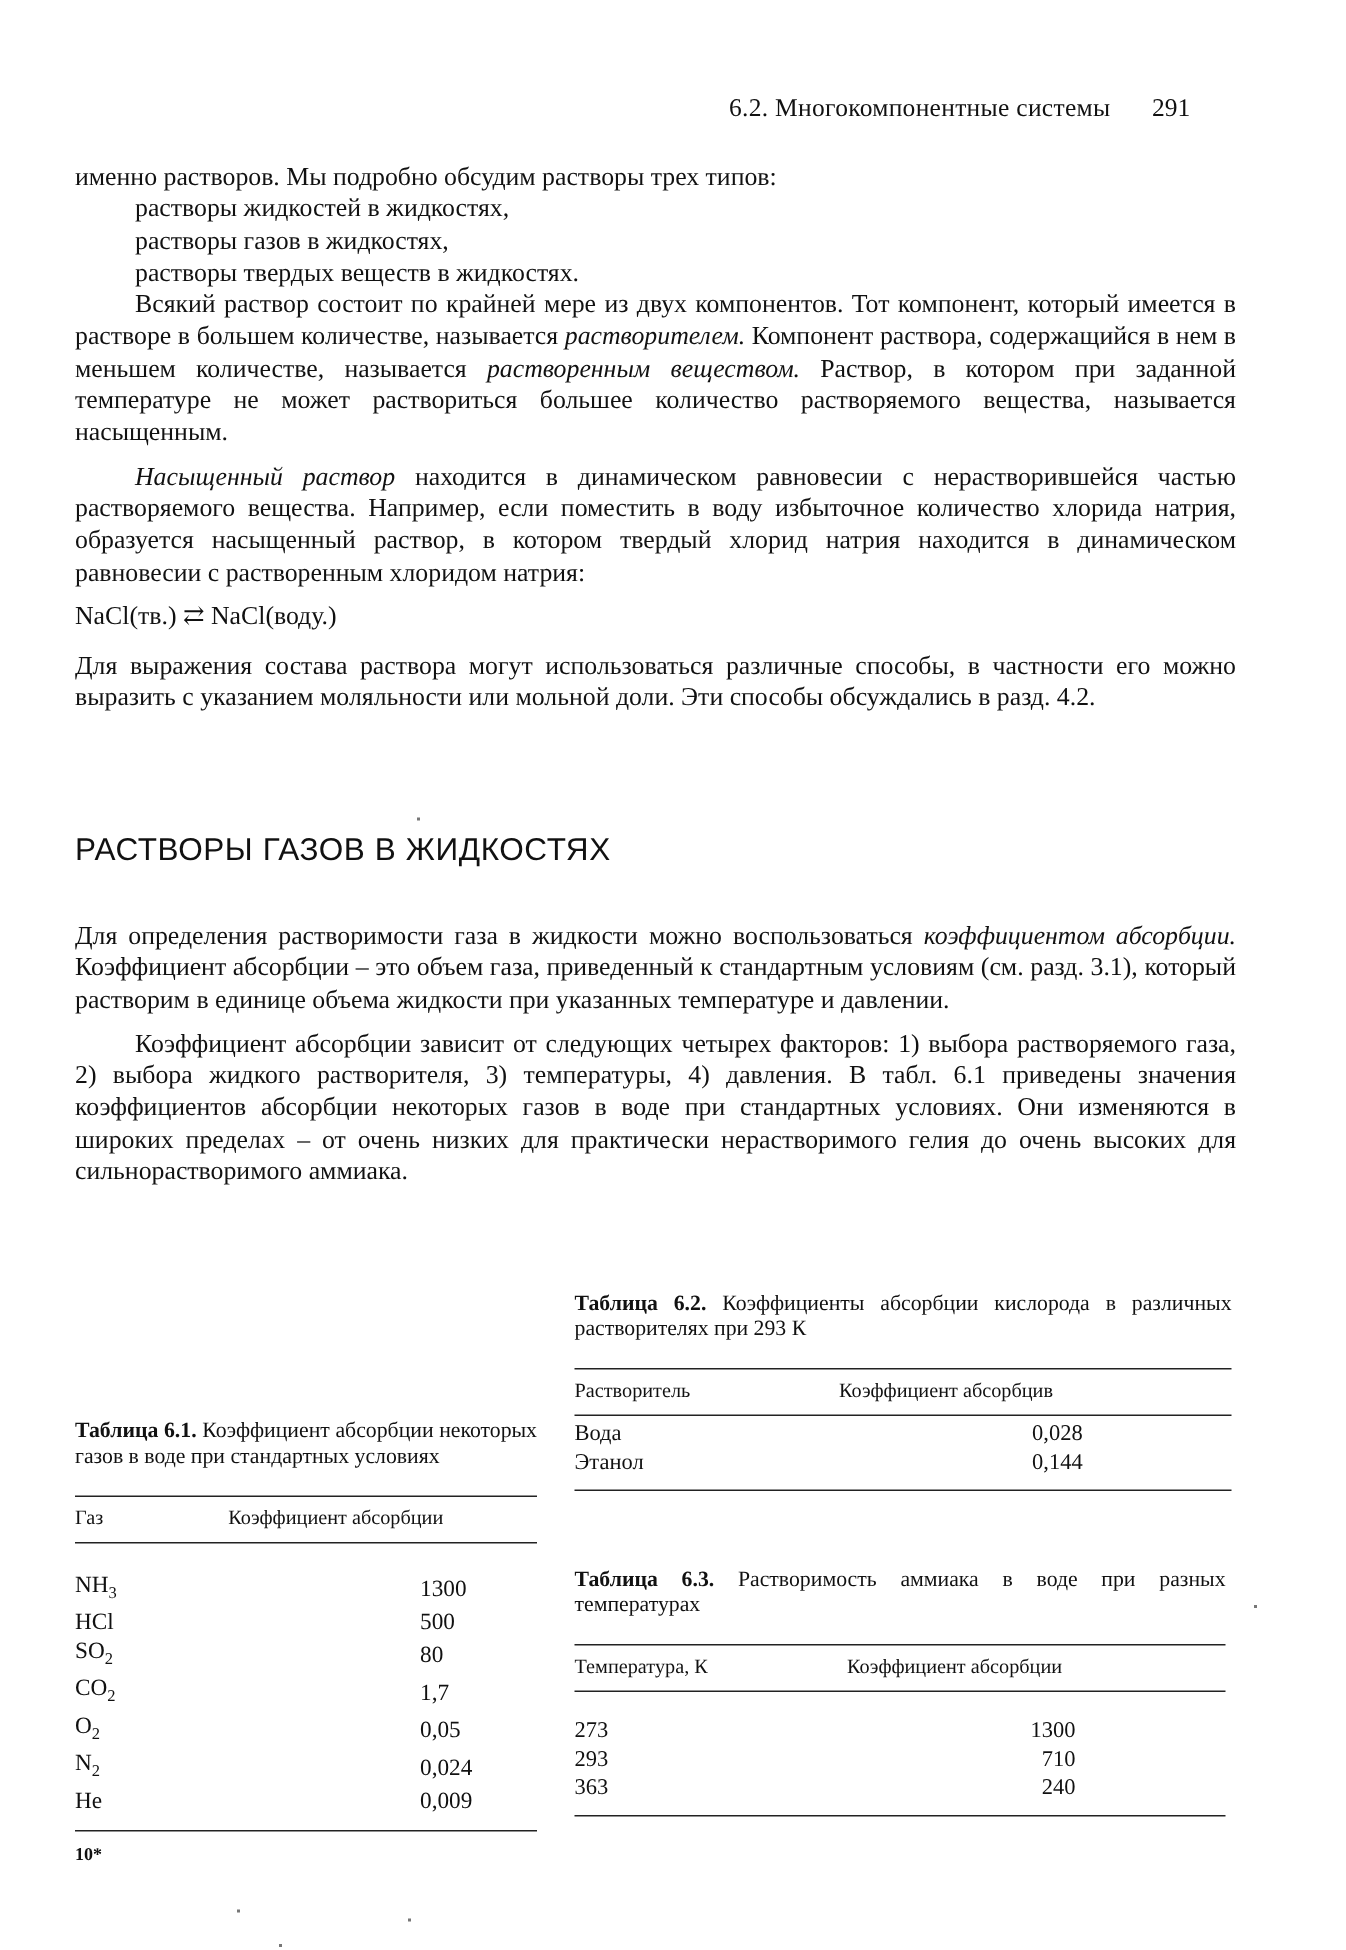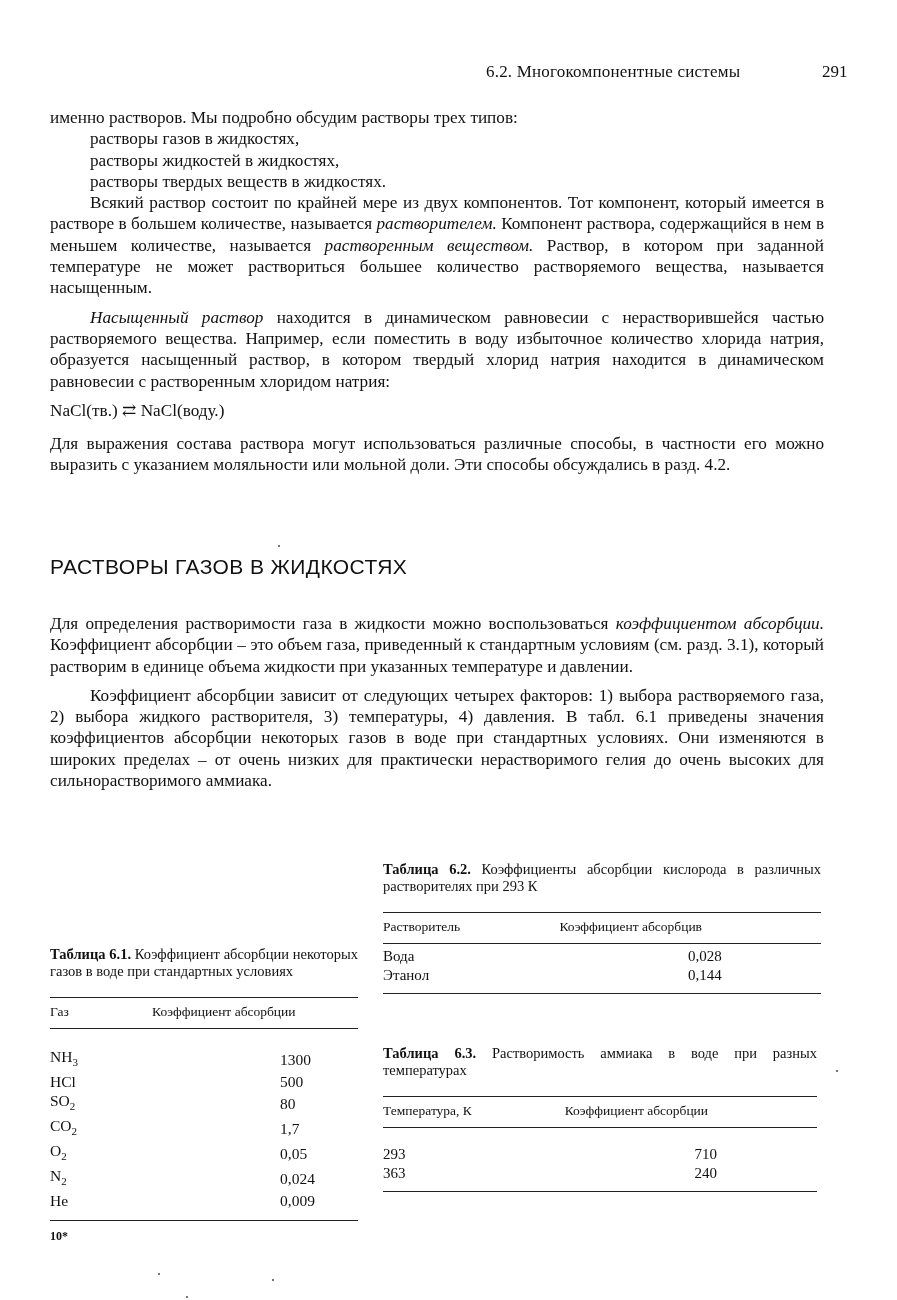--- a/index.html
+++ b/index.html
@@ -1,20 +1,20 @@
 <!DOCTYPE html>
 <html><head>
 <meta charset="utf-8">
 <style>
   html, body { margin: 0; padding: 0; background: #ffffff; }
   body { width: 897px; height: 1300px; position: relative; overflow: hidden;
          font-family: "Liberation Serif", "DejaVu Serif", serif; color: #111; }
   .abs { position: absolute; }
   .running-head { left: 486px; top: 62px; font-size: 17px; letter-spacing: 0.2px; }
-  .page-num { left: 822px; top: 62px; font-size: 17px; }
+  .page-num { left: 768px; top: 62px; font-size: 17px; }
   .body-text { left: 50px; width: 774px; font-size: 17.2px; line-height: 21.3px; }
   .p { margin: 0; text-align: justify; }
   .indent { text-indent: 40px; }
   .list-item { margin: 0 0 0 40px; }
   .formula { margin: 8px 0 12px 0; }
   em { font-style: italic; }
   .section-head { left: 50px; top: 555px; font-family: "Liberation Sans", "DejaVu Sans", sans-serif;
                   font-size: 21px; letter-spacing: 0.4px; }
   .caption { font-size: 14.5px; line-height: 17px; margin: 0; text-align: justify; }
   .caption b { font-weight: bold; }
@@ -27,22 +27,22 @@
   .speck { position: absolute; width: 2px; height: 2px; background: #777; }
 </style>
 </head>
 <body>
 
 <div class="abs running-head">6.2. Многокомпонентные системы</div>
 <div class="abs page-num">291</div>
 
 <div class="abs body-text" style="top:107px;">
   <p class="p">именно растворов. Мы подробно обсудим растворы трех типов:</p>
+  <p class="list-item">растворы жидкостей в жидкостях,</p>
   <p class="list-item">растворы газов в жидкостях,</p>
-  <p class="list-item">растворы жидкостей в жидкостях,</p>
   <p class="list-item">растворы твердых веществ в жидкостях.</p>
   <p class="p indent"><span>Всякий раствор состоит по крайней мере из двух компонентов. Тот компонент, который имеется в растворе в большем количестве, называется </span><em>растворителем.</em><span> Компонент раствора, содержащийся в нем в меньшем количестве, называется </span><em>растворенным веществом.</em><span> Раствор, в котором при заданной температуре не может раствориться большее количество растворяемого вещества, называется насыщенным.</span></p>
   <p class="p indent" style="margin-top:8px;"><em>Насыщенный раствор</em><span> находится в динамическом равновесии с нерастворившейся частью растворяемого вещества. Например, если поместить в воду избыточное количество хлорида натрия, образуется насыщенный раствор, в котором твердый хлорид натрия находится в динамическом равновесии с растворенным хлоридом натрия:</span></p>
   <p class="p formula">NaCl(тв.) ⇄ NaCl(воду.)</p>
   <p class="p">Для выражения состава раствора могут использоваться различные способы, в частности его можно выразить с указанием моляльности или мольной доли. Эти способы обсуждались в разд. 4.2.</p>
 </div>
 
 <div class="abs section-head">РАСТВОРЫ ГАЗОВ В ЖИДКОСТЯХ</div>
 
 <div class="abs body-text" style="top:613px;">
@@ -132,20 +132,24 @@
       <tr>
         <th>Температура, К</th>
         <th style="padding-left:40px;">Коэффициент абсорбции</th>
       </tr>
     </thead>
   </table>
   <div class="tbl-rule"></div>
   <table style="margin-top:17px;">
     <tbody id="t63body">
         <tr>
+          <td style="width:250px;">273</td>
+          <td class="num" style="padding-right:100px;">1300</td>
+        </tr>
+        <tr>
           <td style="width:250px;">293</td>
           <td class="num" style="padding-right:100px;">710</td>
         </tr>
         <tr>
           <td style="width:250px;">363</td>
           <td class="num" style="padding-right:100px;">240</td>
         </tr>
       </tbody>
   </table>
   <div class="tbl-rule" style="margin-top:8px;"></div>

